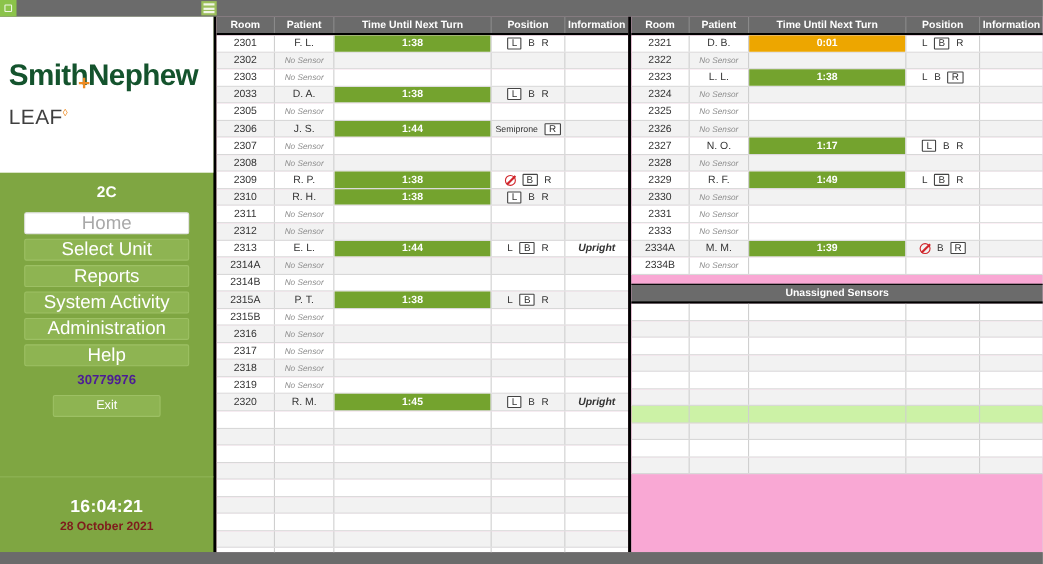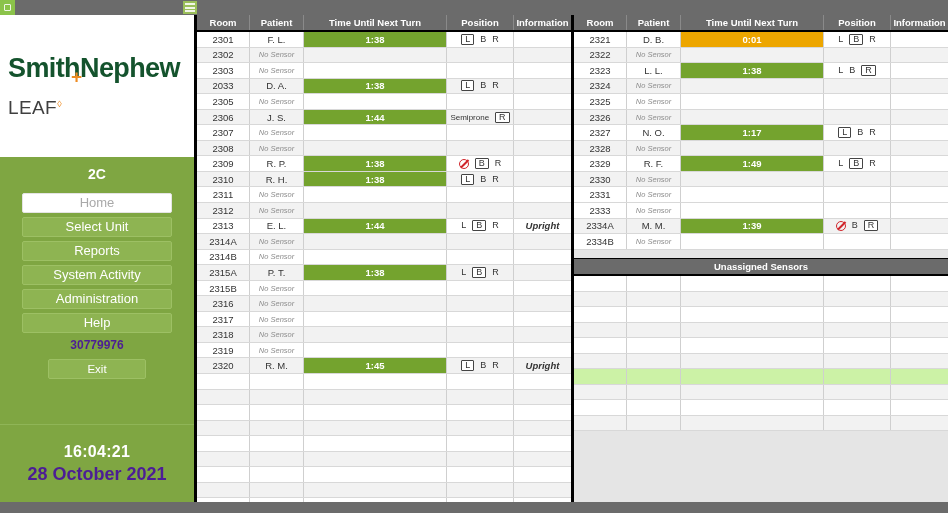--- a/index.html
+++ b/index.html
@@ -33,35 +33,35 @@
   .prod .leaf{font-size:19px;color:#3f3f3f;letter-spacing:.4px;line-height:1;}
   .prod .leaf sup{font-size:9px;color:#ee8b22;}
   .prod .sub{font-size:11.5px;color:#3f3f3f;margin-top:3px;letter-spacing:-.1px;}
 
   .unit-area{padding:9px 0 0 0;text-align:center;}
   .unit-name{color:#fff;font-size:14px;font-weight:bold;line-height:1.25;}
   .turn-score{color:#fff;font-size:11.5px;font-weight:bold;margin-top:1px;}
 
   .nav{margin:9px 0 0 0;padding:0 22px;}
   .nav-btn{display:block;width:100%;box-sizing:border-box;height:20px;line-height:18px;margin-bottom:4px;
-    text-align:center;font-size:13px;color:#ffffff;background:#8eb452;border:1px solid #9dc064;border-radius:2px;
+    text-align:center;font-size:17px;color:#ffffff;background:#8eb452;border:1px solid #9dc064;border-radius:2px;
     cursor:pointer;}
   .nav-btn.active{background:#ffffff;color:#a9a9a9;border:1px solid #e4e4e4;}
   .serial{color:#4c1d95;font-size:12px;font-weight:bold;text-align:center;margin-top:1px;}
   .exit-wrap{padding:0 48px;margin-top:7px;}
   .exit-btn{display:block;width:100%;box-sizing:border-box;height:20px;line-height:18px;text-align:center;
     font-size:11.5px;color:#ffffff;background:#8eb452;border:1px solid #9dc064;border-radius:2px;cursor:pointer;}
   .sb-spacer{flex:1;}
   .clock{text-align:center;padding-bottom:17px;border-top:1px solid #8fb557;padding-top:18px;}
   .clock .time{color:#ffffff;font-size:16px;font-weight:bold;letter-spacing:.3px;}
-  .clock .date{color:#4c1d95;font-size:18px;font-weight:bold;margin-top:3px;}
+  .clock .date{color:#7f1d1d;font-size:11px;font-weight:bold;margin-top:3px;}
 
   
   .panels{flex:1;display:flex;min-width:0;background:#ffffff;}
-  .panel{flex:1;min-width:0;display:flex;flex-direction:column;background:#e5e5e5;}
+  .panel{flex:1;min-width:0;display:flex;flex-direction:column;background:#f9a8d4;}
   .panel.left{border-right:3px solid #000;}
 
   .thead{display:flex;background:#6b6b6b;height:15px;flex:0 0 15px;border-bottom:2px solid #000;}
   .th{color:#ffffff;font-size:9.5px;font-weight:bold;display:flex;align-items:center;justify-content:center;
       box-sizing:border-box;border-right:1px solid #8a8a8a;white-space:nowrap;}
   .th:last-child{border-right:none;}
 
   .c-room{flex:0 0 53px;}
   .c-pat{flex:0 0 54px;}
   .c-time{flex:0 0 143px;}

